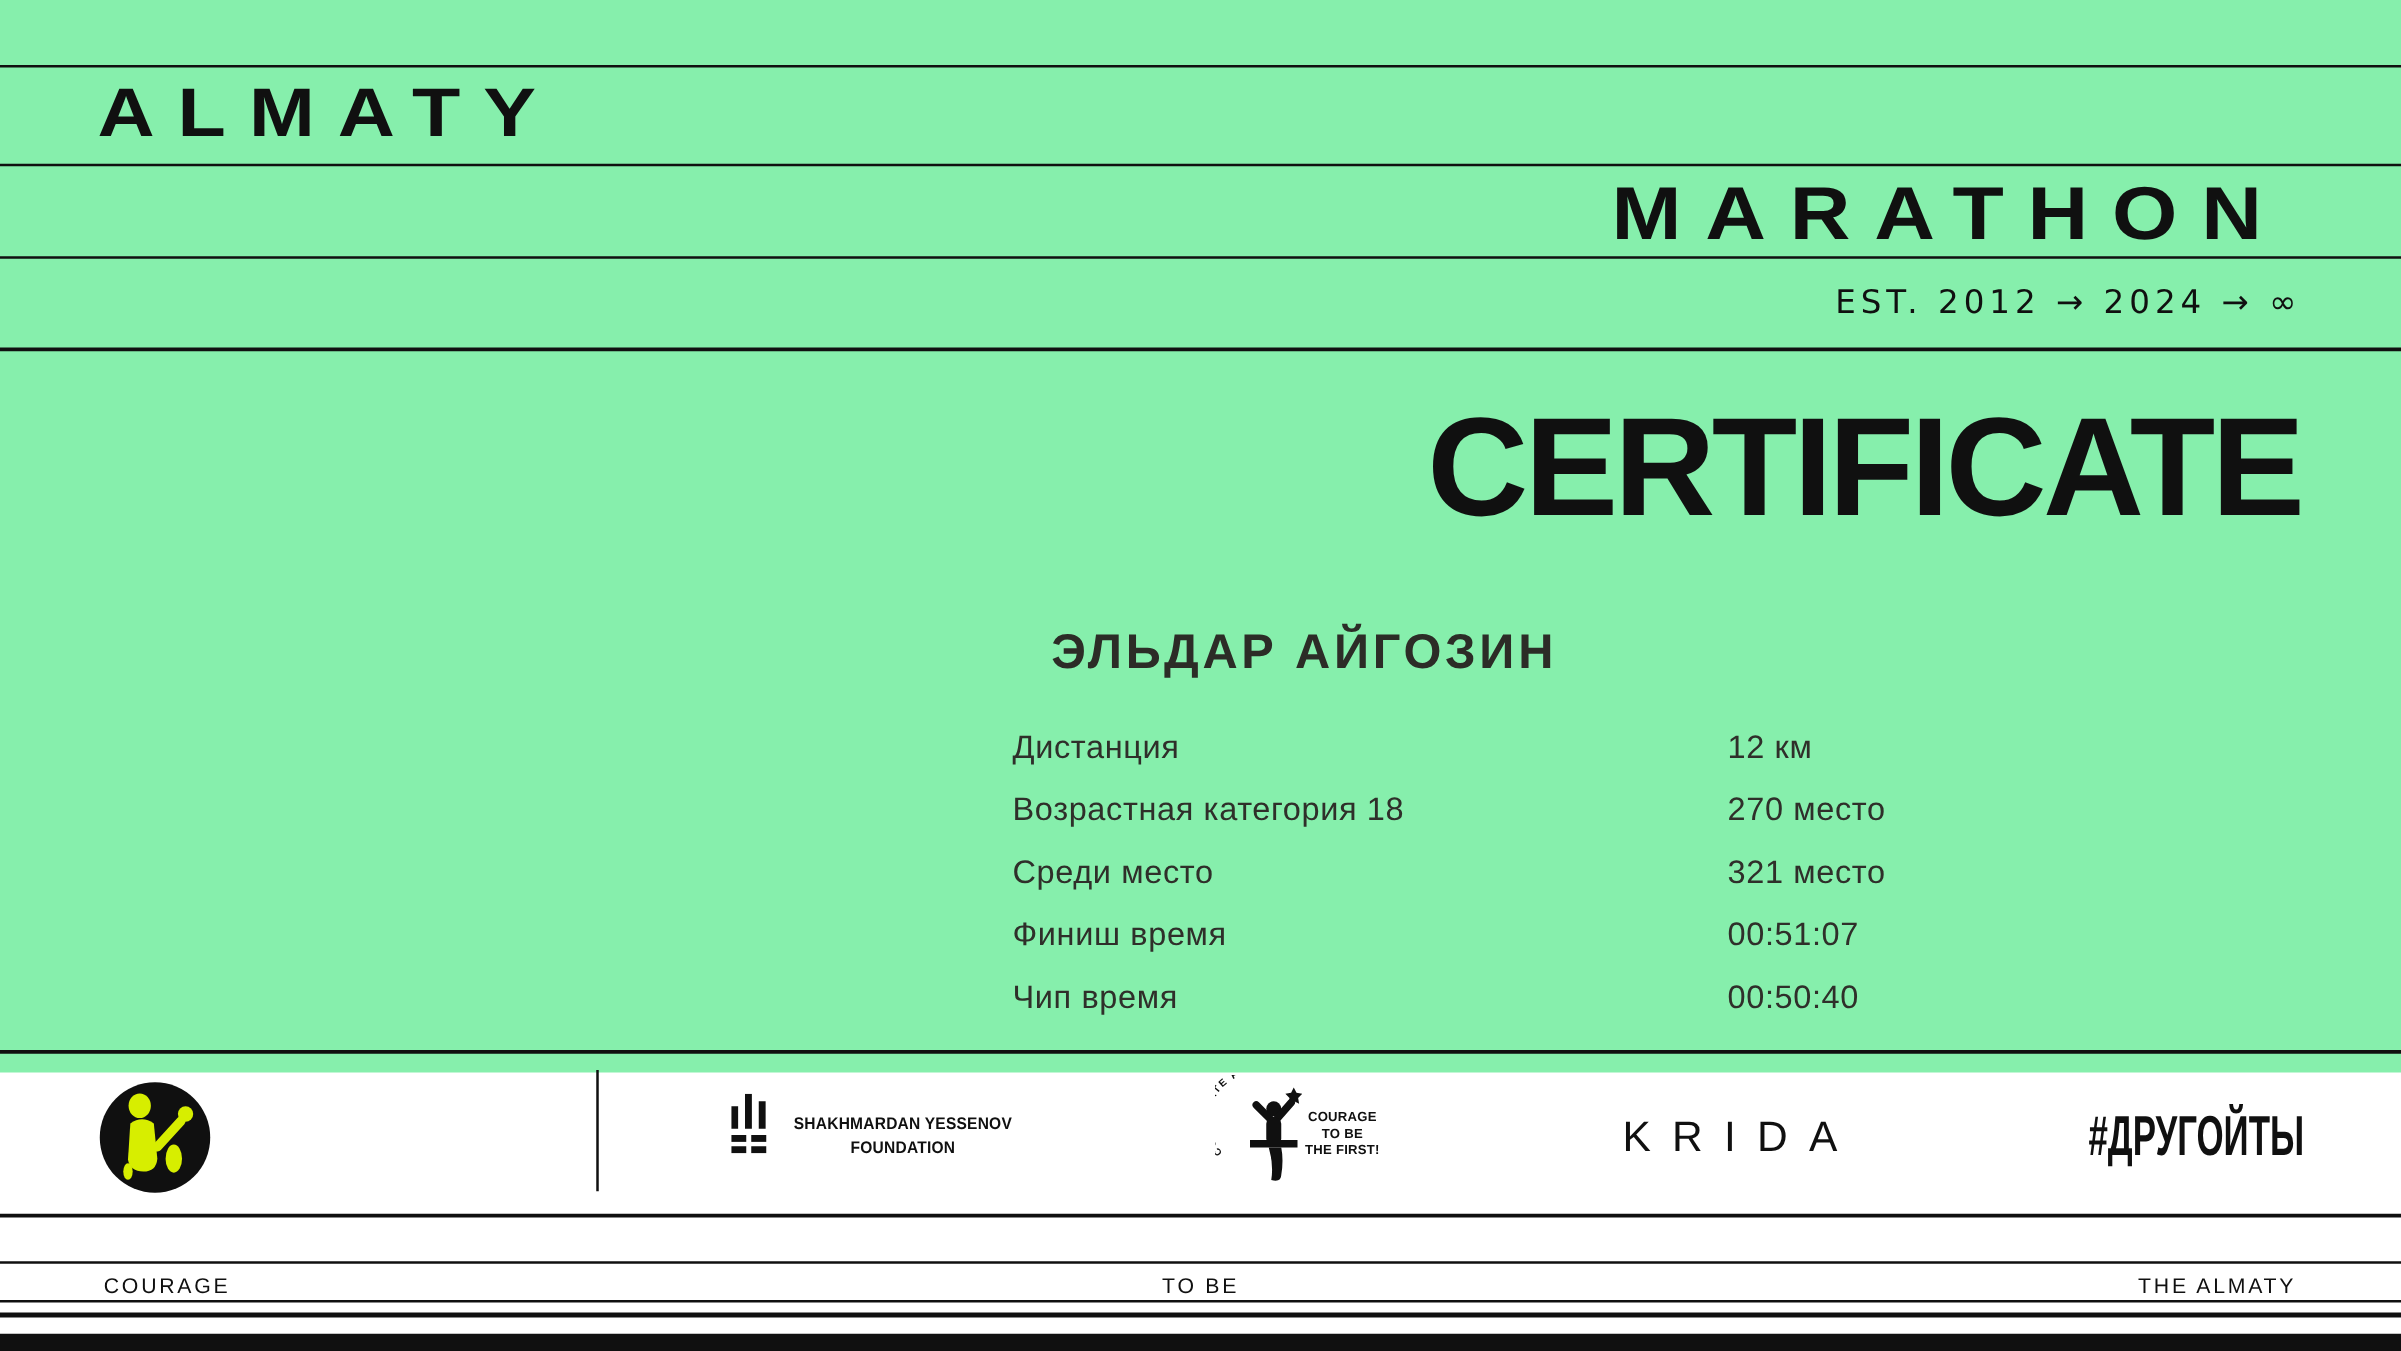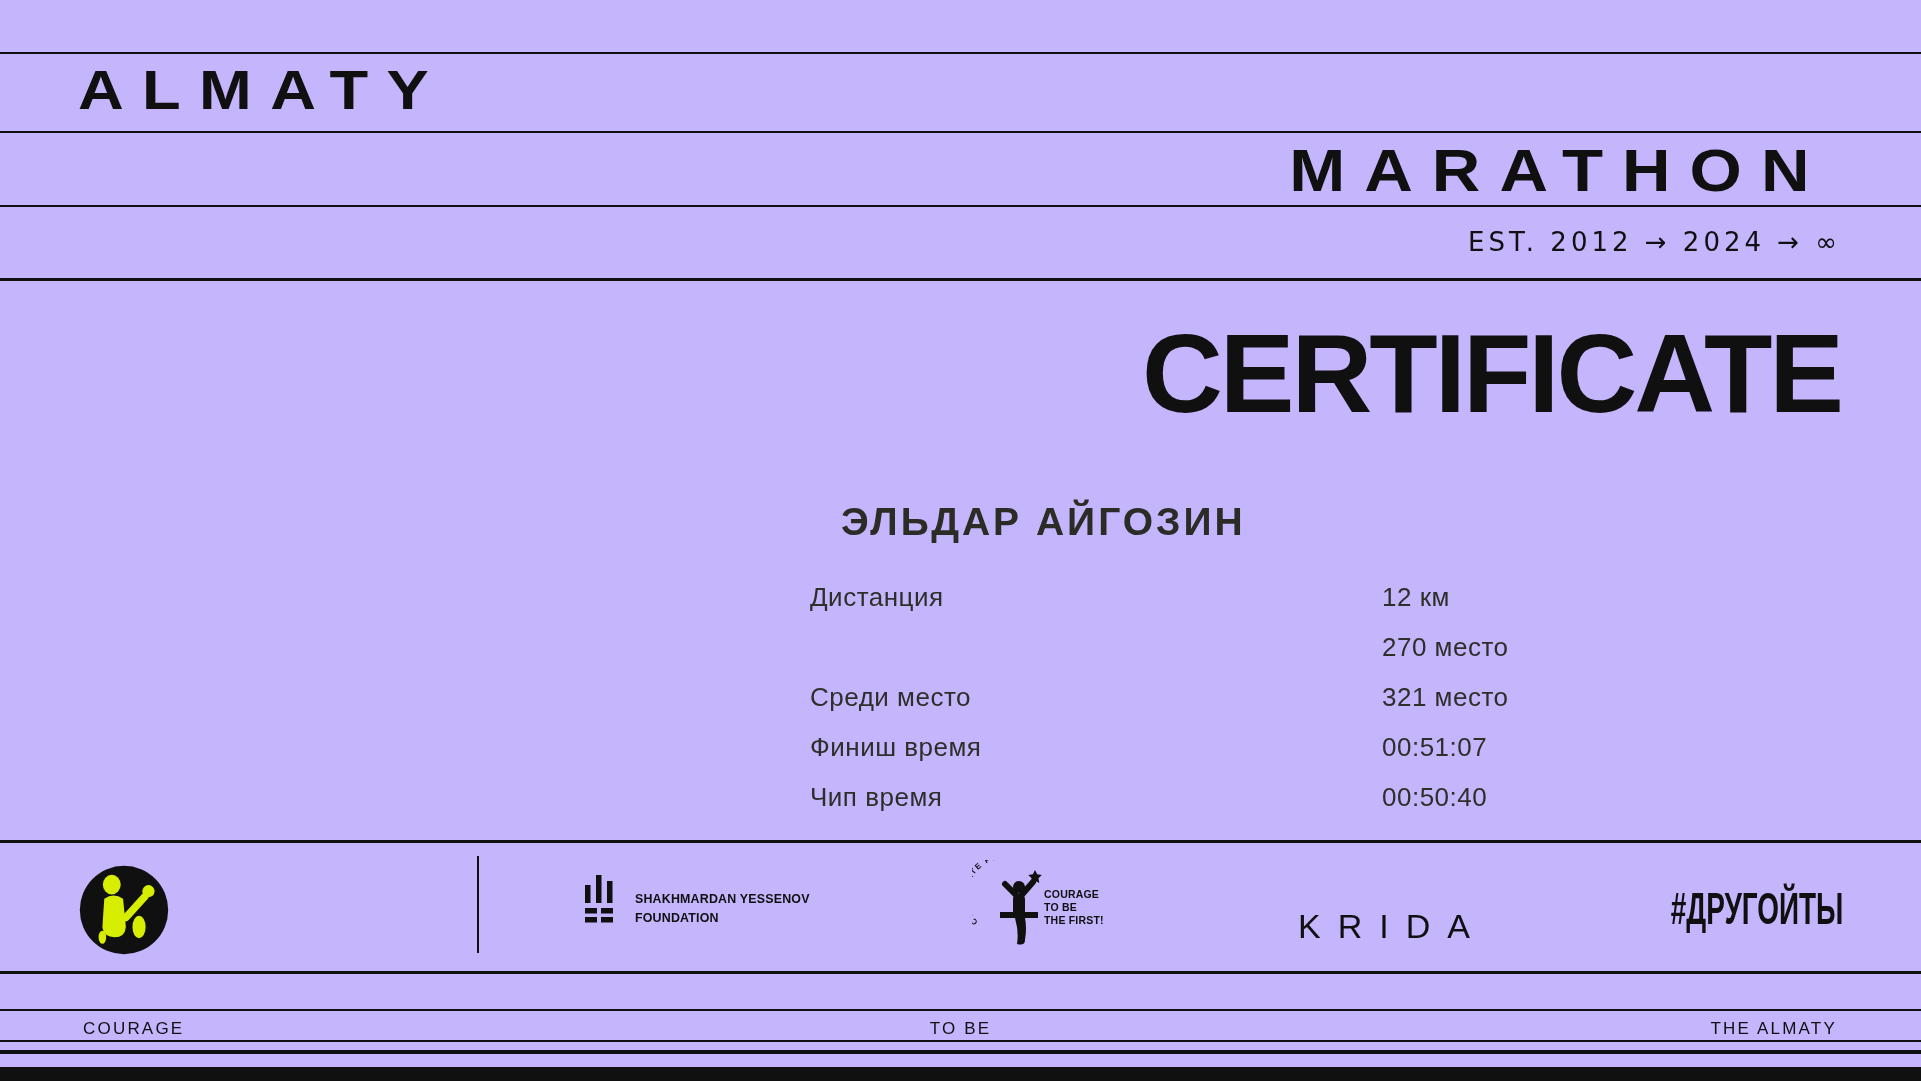--- a/index.html
+++ b/index.html
@@ -1,17 +1,17 @@
 <!DOCTYPE html>
 <html><head>
 <meta charset="utf-8">
 <style>
   html,body{margin:0;padding:0;}
   body{width:1921px;height:1081px;overflow:hidden;font-family:"Liberation Sans",sans-serif;}
-  #canvas{position:relative;width:1921px;height:1081px;background:#c4b5fd;}
+  #canvas{position:relative;width:1921px;height:858px;background:#86efac;text-align:center;}
   .hline{position:absolute;left:0;width:1921px;background:#101010;}
   .txt{position:absolute;white-space:nowrap;color:#101010;}
 
   .almaty{top:63px;left:78px;font-size:55px;font-weight:700;letter-spacing:16px;
           transform:scaleX(1.15);transform-origin:left top;line-height:1;}
   .marathon{top:141px;right:93px;font-size:60px;font-weight:700;letter-spacing:17px;
           transform:scaleX(1.12);transform-origin:right top;line-height:1;}
   .est{top:229px;right:80px;font-size:26px;font-weight:500;letter-spacing:4px;
           font-family:"DejaVu Sans","Liberation Sans",sans-serif;line-height:1;}
   .cert-title{top:318px;right:80px;font-size:112px;font-weight:700;letter-spacing:-3px;
@@ -26,21 +26,21 @@
 
   
   .kaspi-logo{position:absolute;left:77px;top:863px;width:94px;height:94px;}
   .kaspi-text{top:884px;left:193px;font-size:52px;font-weight:700;letter-spacing:-1px;line-height:1;}
   .vdivider{position:absolute;left:477px;top:856px;width:2px;height:97px;background:#101010;}
   .yessenov-icon{position:absolute;left:585px;top:875px;width:30px;height:48px;}
   .yessenov-text{top:890px;left:635px;font-size:13.5px;font-weight:700;letter-spacing:0.2px;
           line-height:18.5px;transform:scaleX(0.92);transform-origin:left top;}
   .corp-logo{position:absolute;left:972px;top:860px;width:80px;height:95px;}
   .corp-slogan{top:888px;left:1044px;font-size:10.5px;font-weight:700;line-height:13px;letter-spacing:0.2px;}
-  .krida{top:893px;left:1298px;font-size:34px;font-weight:400;letter-spacing:17px;line-height:1;margin-top:16px;}
+  .krida{top:893px;left:1298px;font-size:34px;font-weight:400;letter-spacing:17px;line-height:1;}
   .hashtag{top:886px;right:78px;font-size:45px;font-weight:800;letter-spacing:0px;
           transform:scaleX(0.62);transform-origin:right top;line-height:1;}
 
   
   .foot{font-size:17px;font-weight:500;letter-spacing:2.2px;line-height:1;top:1020px;}
   .foot-left{left:83px;}
   .foot-center{left:50%;transform:translateX(-50%);}
   .foot-right{right:84px;}
   .bottom-bar{position:absolute;left:0;top:1067px;width:1921px;height:14px;background:#101010;}
 </style>
@@ -66,20 +66,21 @@
 
   <div class="txt cert-title">CERTIFICATE</div>
   <div class="txt runner-name">ЭЛЬДАР АЙГОЗИН</div>
 
   <div class="rows">
     <div class="row">
       <span class="label">Дистанция</span>
       <span class="value">12 км</span>
     </div>
     <div class="row">
+      <span class="label">Возрастная категория 18</span>
       <span class="value">270 место</span>
     </div>
     <div class="row">
       <span class="label">Среди место</span>
       <span class="value">321 место</span>
     </div>
     <div class="row">
       <span class="label">Финиш время</span>
       <span class="value">00:51:07</span>
     </div>

